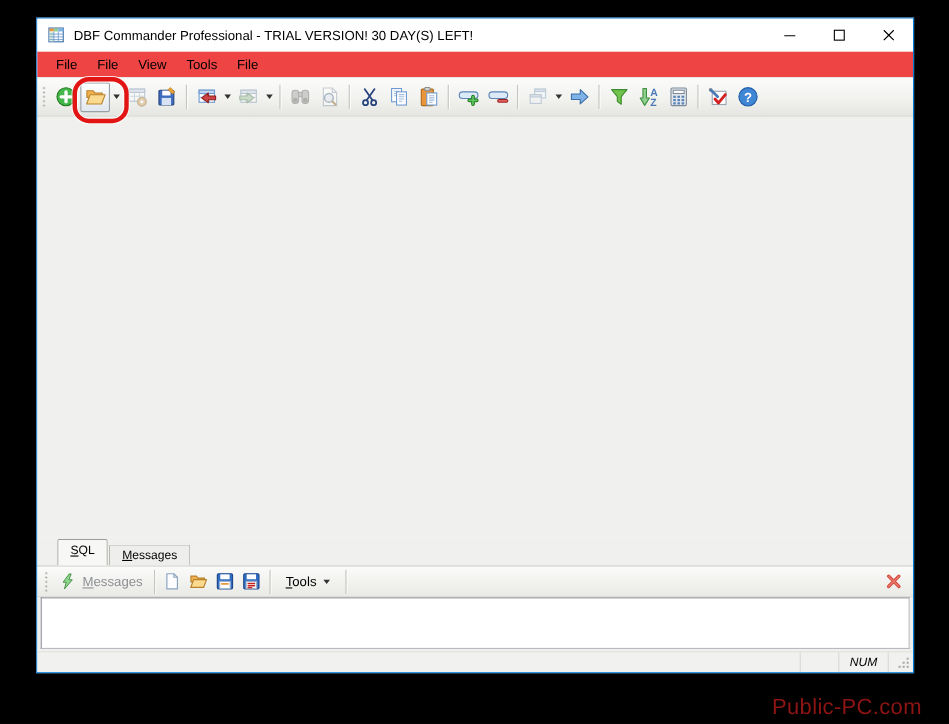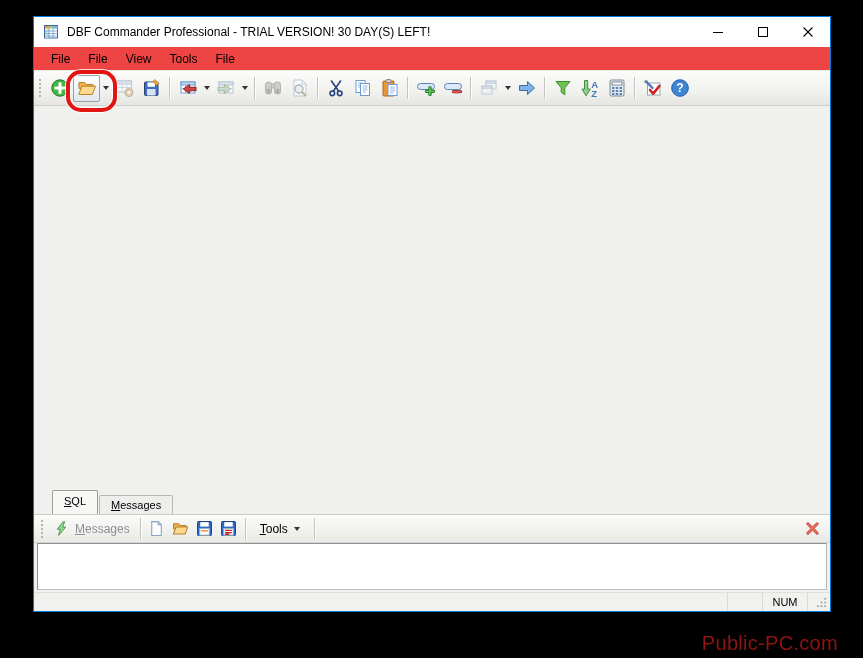--- a/index.html
+++ b/index.html
@@ -65,21 +65,21 @@
   .editor-wrap{height:49px;flex:0 0 auto;background:#f0f0ee;padding:0 3px 2px 3px;box-sizing:border-box;}
   .editor{width:100%;height:100%;background:#fff;border:1px solid #8f9299;border-right-color:#b8babf;
           border-bottom-color:#b8babf;box-sizing:border-box;}
   
   .statusbar{height:18px;flex:0 0 auto;background:#f1f1ef;border-top:1px solid #e0e0dc;
              display:flex;align-items:center;font-size:11px;color:#000;}
   .sb-spacer{flex:1;}
   .sb-sep{width:1px;height:100%;background:#d8d8d4;}
   .sb-panel{height:100%;display:flex;align-items:center;justify-content:center;}
   .sb-empty{width:34px;}
-  .sb-num{width:44px;}
+  .sb-num{width:44px;font-style:italic;}
   .sb-grip{width:22px;justify-content:flex-end;padding-right:3px;box-sizing:border-box;}
   
   .watermark{position:absolute;right:25px;bottom:3px;font-size:20px;color:#8f1414;letter-spacing:.3px;}
 </style>
 </head>
 <body>
 
 <div class="stage">
   <div class="win">
 

